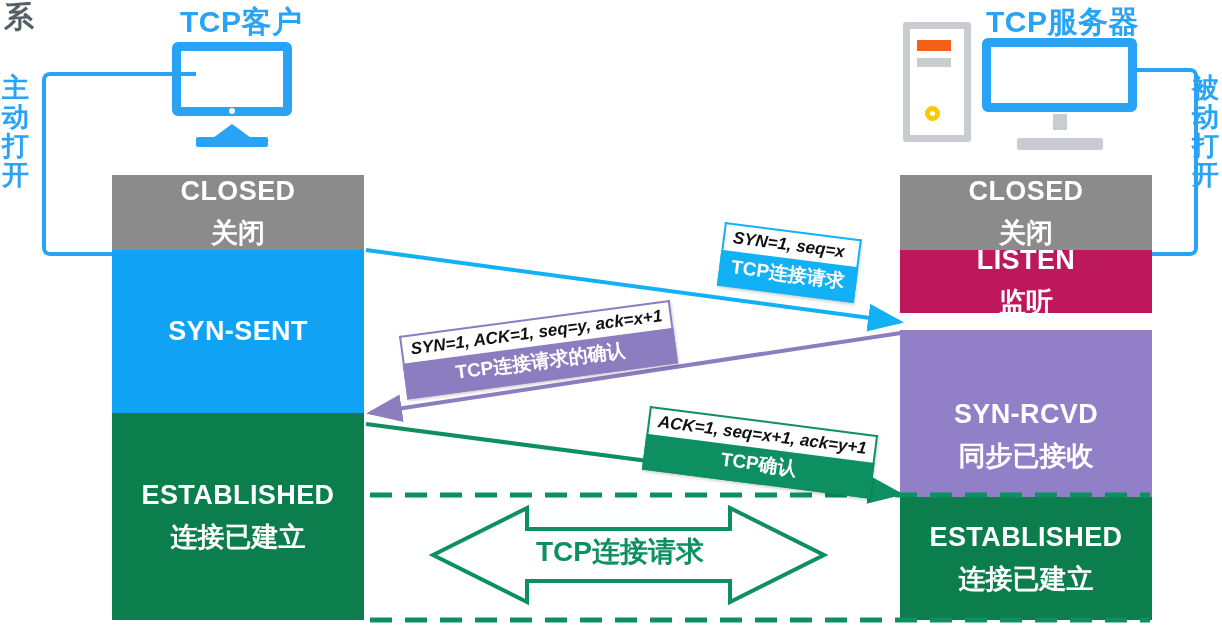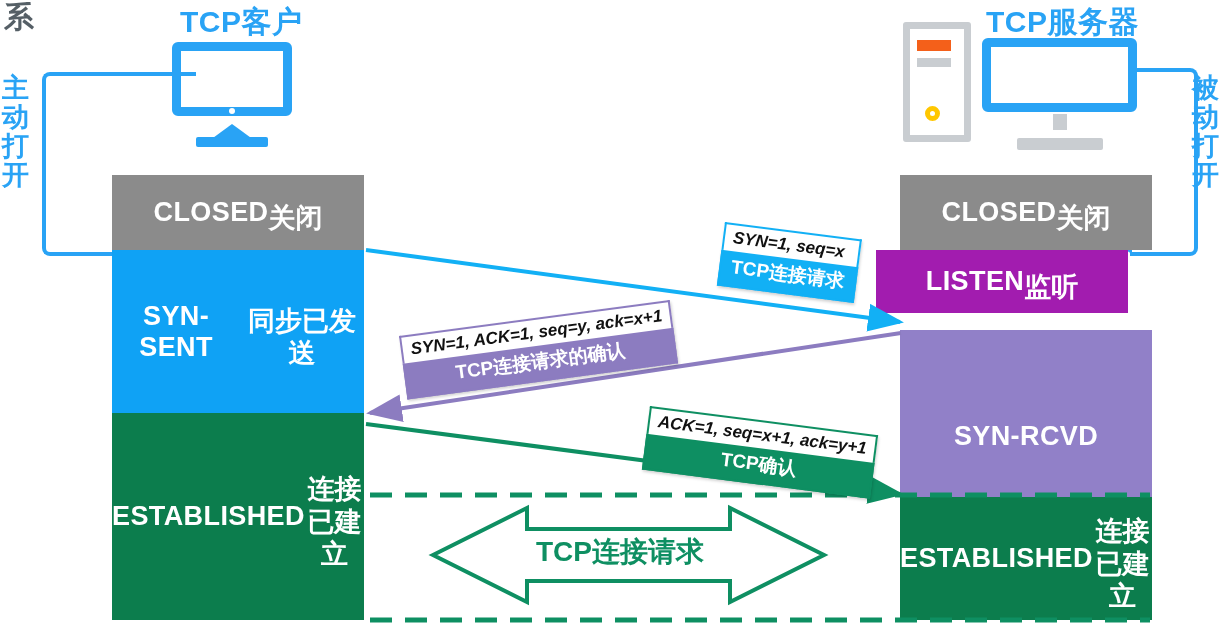--- a/index.html
+++ b/index.html
@@ -43,21 +43,21 @@
   #server-monitor .mon-neck{background:#c9cdd1;top:76px;height:16px;}
   #server-monitor .mon-base{background:#c9cdd1;width:86px;height:12px;}
 
   .tower-body{position:absolute;inset:0;border:7px solid #c9cdd1;background:#fff;border-radius:3px;box-sizing:border-box;}
   .tower-bar-a{position:absolute;left:14px;top:18px;width:34px;height:11px;background:#f4601a;}
   .tower-bar-b{position:absolute;left:14px;top:36px;width:34px;height:9px;background:#c9cdd1;}
   .tower-led{position:absolute;left:22px;top:84px;width:15px;height:15px;border-radius:50%;
              border:5px solid #ffc700;box-sizing:border-box;}
 
   
-  .state{position:absolute;display:flex;flex-direction:row;align-items:center;
+  .state{position:absolute;display:flex;flex-direction:column;align-items:center;
          justify-content:center;color:#ffffff;text-align:center;box-sizing:border-box;}
   .state .en{font-weight:700;font-size:27px;letter-spacing:.4px;line-height:1.12;}
   .state .cn{font-weight:700;font-size:27px;line-height:1.2;margin-top:11px;}
 
   
   .pipe{position:absolute;border:4px solid #29a3f5;}
   #pipe-left{left:42px;top:72px;width:150px;height:176px;
              border-right:none;border-top-left-radius:8px;border-bottom-left-radius:8px;}
   #pipe-right{left:1130px;top:68px;width:64px;height:180px;
               border-left:none;border-top-right-radius:8px;border-bottom-right-radius:8px;}
@@ -139,37 +139,37 @@
   <div class="pipe-arrow" id="pipe-left-arrow"></div>
   <div class="pipe" id="pipe-right"></div>
   <div class="pipe-arrow" id="pipe-right-arrow"></div>
 
   <div class="state" style="left: 112px; top: 175px; width: 252px; height: 75px; background: rgb(139, 139, 139);">
     <div class="en">CLOSED</div>
     <div class="cn">关闭</div>
   </div>
   <div class="state" style="left: 112px; top: 250px; width: 252px; height: 163px; background: rgb(15, 162, 245);">
     <div class="en">SYN-SENT</div>
-    <div class="cn">同步已发送</div>
   </div>
   <div class="state" style="left: 112px; top: 413px; width: 252px; height: 207px; background: rgb(12, 125, 77);">
     <div class="en">ESTABLISHED</div>
     <div class="cn">连接已建立</div>
   </div>
 
   <div class="state" style="left: 900px; top: 175px; width: 252px; height: 75px; background: rgb(139, 139, 139);">
     <div class="en">CLOSED</div>
     <div class="cn">关闭</div>
   </div>
-  <div class="state" style="left: 876px; top: 250px; width: 252px; height: 63px; background: #a21caf;">
+  <div class="state" style="left: 900px; top: 250px; width: 252px; height: 63px; background: #be185d;">
     <div class="en">LISTEN</div>
     <div class="cn">监听</div>
   </div>
   <div class="state" style="left: 900px; top: 330px; width: 252px; height: 212px; background: rgb(145, 128, 200);">
     <div class="en">SYN-RCVD</div>
+    <div class="cn">同步已接收</div>
   </div>
   <div class="state" style="left: 900px; top: 497px; width: 252px; height: 123px; background: rgb(12, 125, 77);">
     <div class="en">ESTABLISHED</div>
     <div class="cn">连接已建立</div>
   </div>
 
   <svg class="overlay" viewBox="0 0 1222 640">
     <defs>
       <marker id="ah-blue" markerWidth="9" markerHeight="7" refX="8" refY="3.5" orient="auto">
         <polygon points="0,0 9,3.5 0,7" fill="#12b0f5"></polygon>

